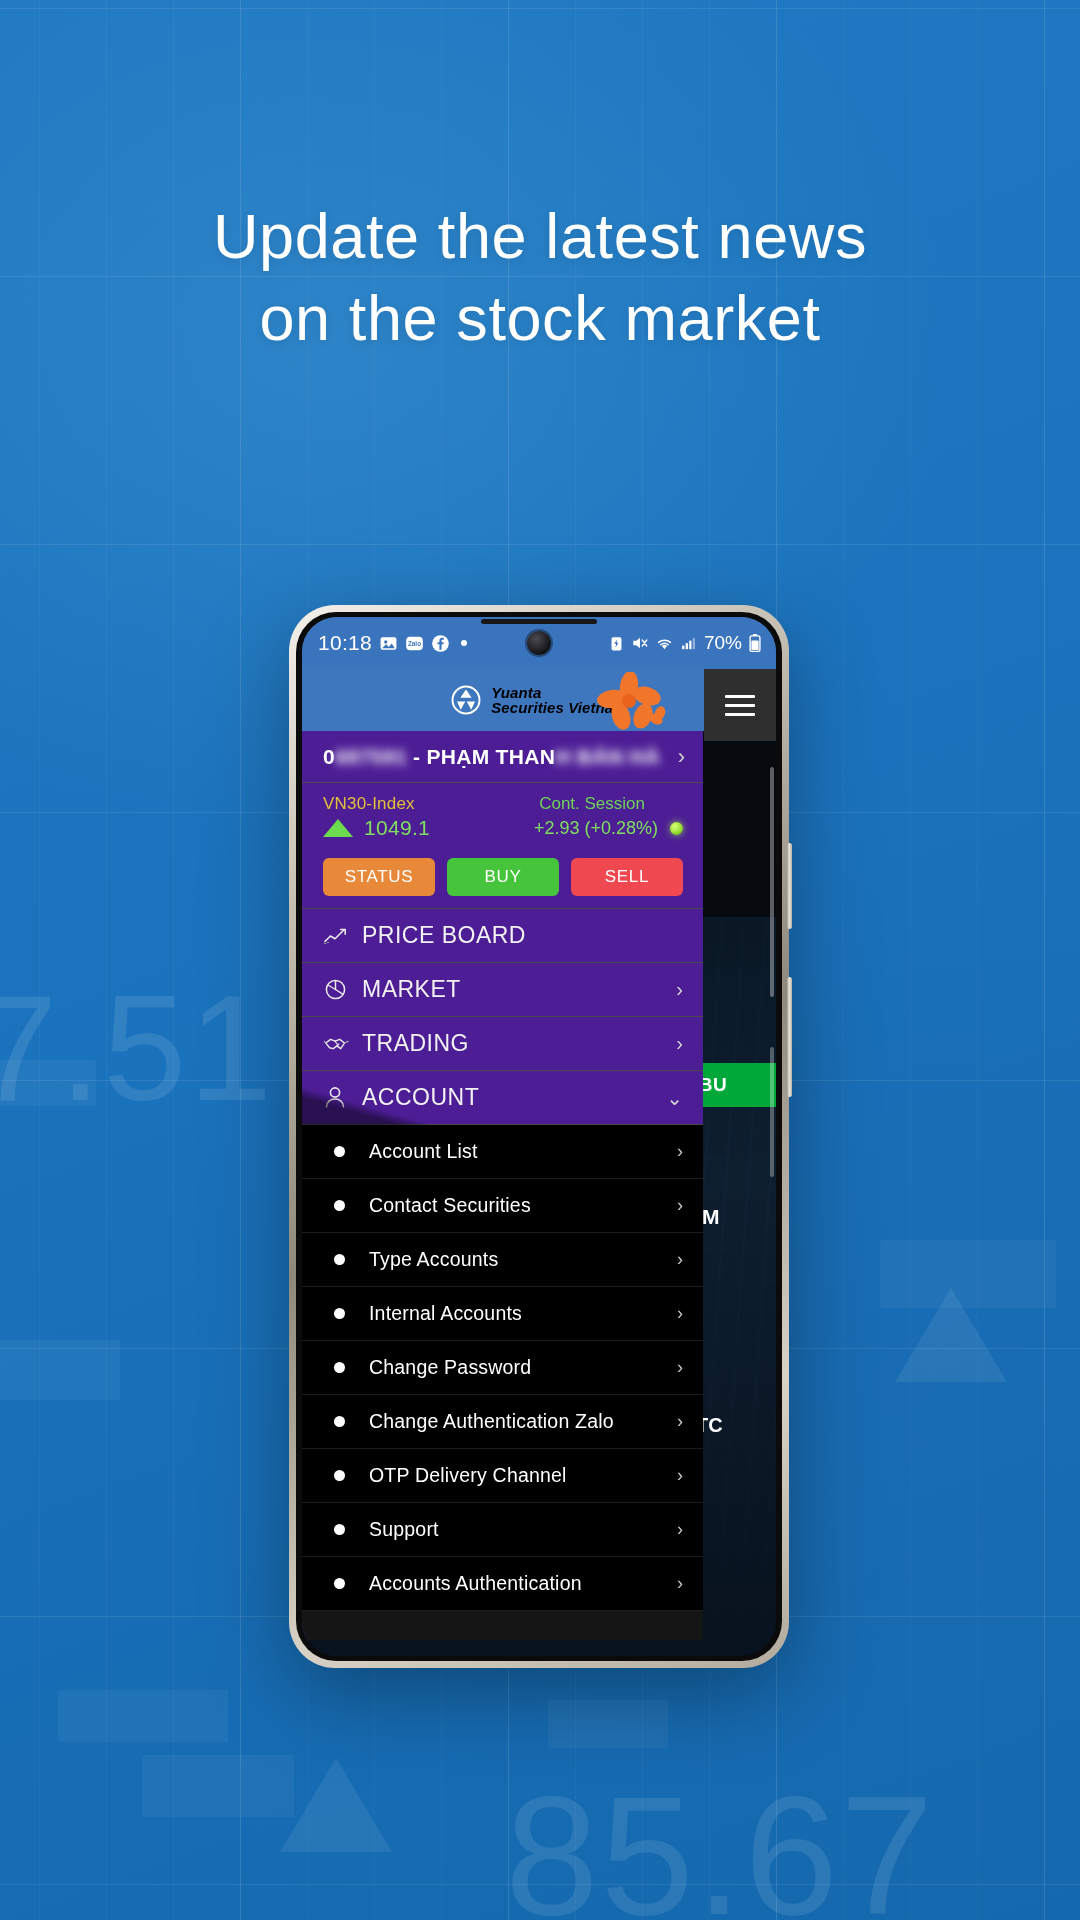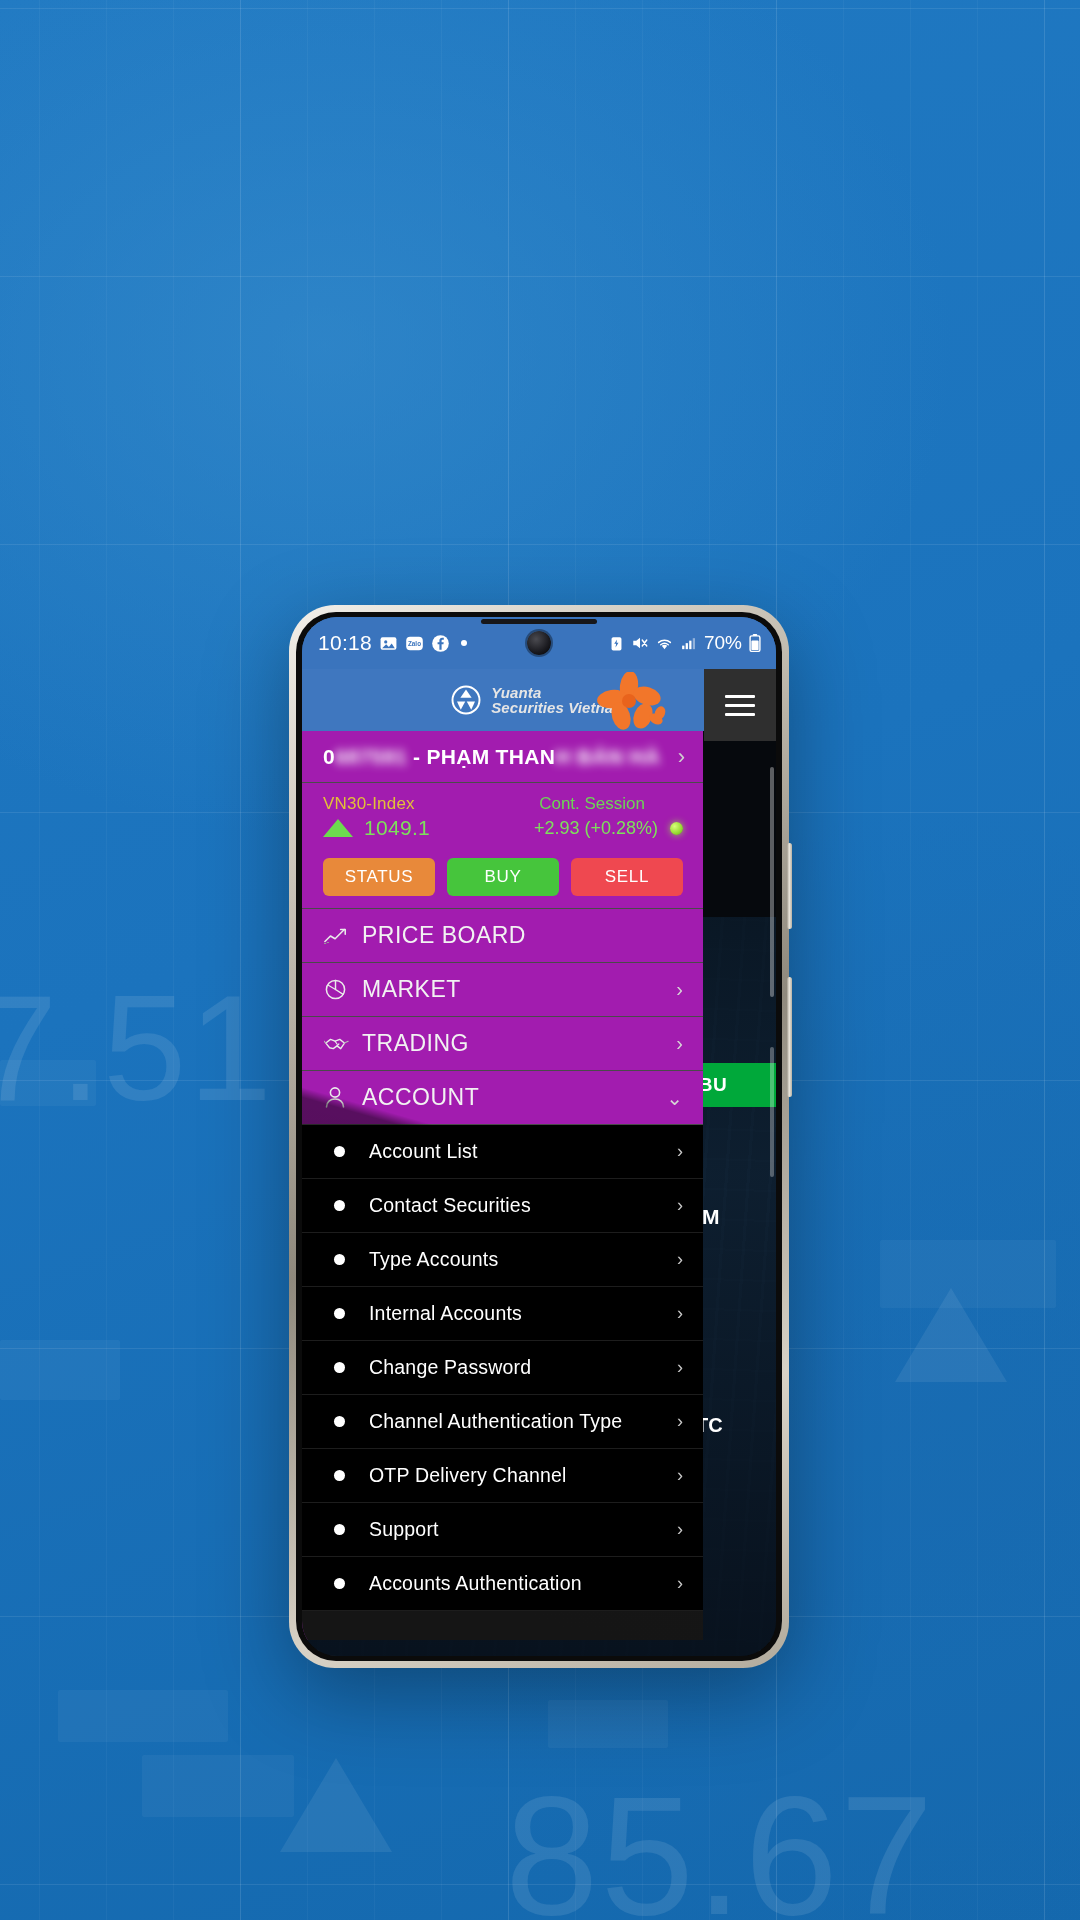--- a/index.html
+++ b/index.html
@@ -198,21 +198,21 @@
   .app-header {
     position: absolute; top: 52px; left: 0; right: 0;
     height: 62px;
     background: #3f77bf;
     display: flex; align-items: center; justify-content: center;
     z-index: 30;
   }
   .logo { display: flex; align-items: center; gap: 10px; position: relative; }
   .logo-mark { width: 30px; height: 30px; }
   .logo-text {
-    color: #e5e5e5;
+    color: #000000;
     font-style: italic;
     font-weight: 700;
     line-height: 1.03;
     font-size: 15px;
     letter-spacing: .1px;
   }
   .logo-text span { display: block; }
   .logo-flower {
     position: absolute; left: 142px; top: -13px; width: 74px; height: 62px;
   }
@@ -227,21 +227,21 @@
     gap: 6px;
     z-index: 35;
   }
   .hamburger i { display: block; width: 30px; height: 3px; background: #fff; border-radius: 1px; }
 
   
   .drawer {
     position: absolute;
     top: 114px; left: 0;
     width: 401px; bottom: 16px;
-    background: #a21caf;
+    background: #4c1d95;
     z-index: 25;
     overflow: hidden;
   }
   
   .drawer-sheen {
     position: absolute; inset: 0;
     background: linear-gradient(196deg, rgba(255,255,255,0) 0%, rgba(255,255,255,0) 46%, rgba(0,0,0,.46) 47%, rgba(0,0,0,.52) 100%);
     pointer-events: none;
     z-index: 2;
   }
@@ -358,20 +358,24 @@
   <div class="blk" style="left:548px; top:1700px; width:120px; height:48px;"></div>
   <div class="blk" style="left:142px; top:1755px; width:152px; height:62px;"></div>
   <div class="blk" style="left:0px;   top:1060px; width:96px;  height:46px;"></div>
 
   <div class="tri" style="left:895px; top:1288px;"></div>
   <div class="tri" style="left:280px; top:1758px;"></div>
 
   <div class="bgnum" style="left:-26px; top:962px;">7.51</div>
   <div class="bgnum" style="left:505px; top:1760px; font-size:168px;">85.67</div>
 
+  <div class="headline">
+    <div>Update the latest news</div>
+    <div>on the stock market</div>
+  </div>
 
   <div class="phone-wrap">
     <div class="phone-frame">
       <div class="side-btn b1"></div>
       <div class="side-btn b2"></div>
 
       <div class="phone-inner">
         <div class="phone-screen">
 
           <div class="app-bg">
@@ -587,21 +591,21 @@
                 <span class="slabel">Internal Accounts</span>
                 <span class="schev">›</span>
               </div>
               <div class="sitem">
                 <span class="sdot"></span>
                 <span class="slabel">Change Password</span>
                 <span class="schev">›</span>
               </div>
               <div class="sitem">
                 <span class="sdot"></span>
-                <span class="slabel">Channel Authentication Type</span>
+                <span class="slabel">Change Authentication Zalo</span>
                 <span class="schev">›</span>
               </div>
               <div class="sitem">
                 <span class="sdot"></span>
                 <span class="slabel">OTP Delivery Channel</span>
                 <span class="schev">›</span>
               </div>
               <div class="sitem">
                 <span class="sdot"></span>
                 <span class="slabel">Support</span>

